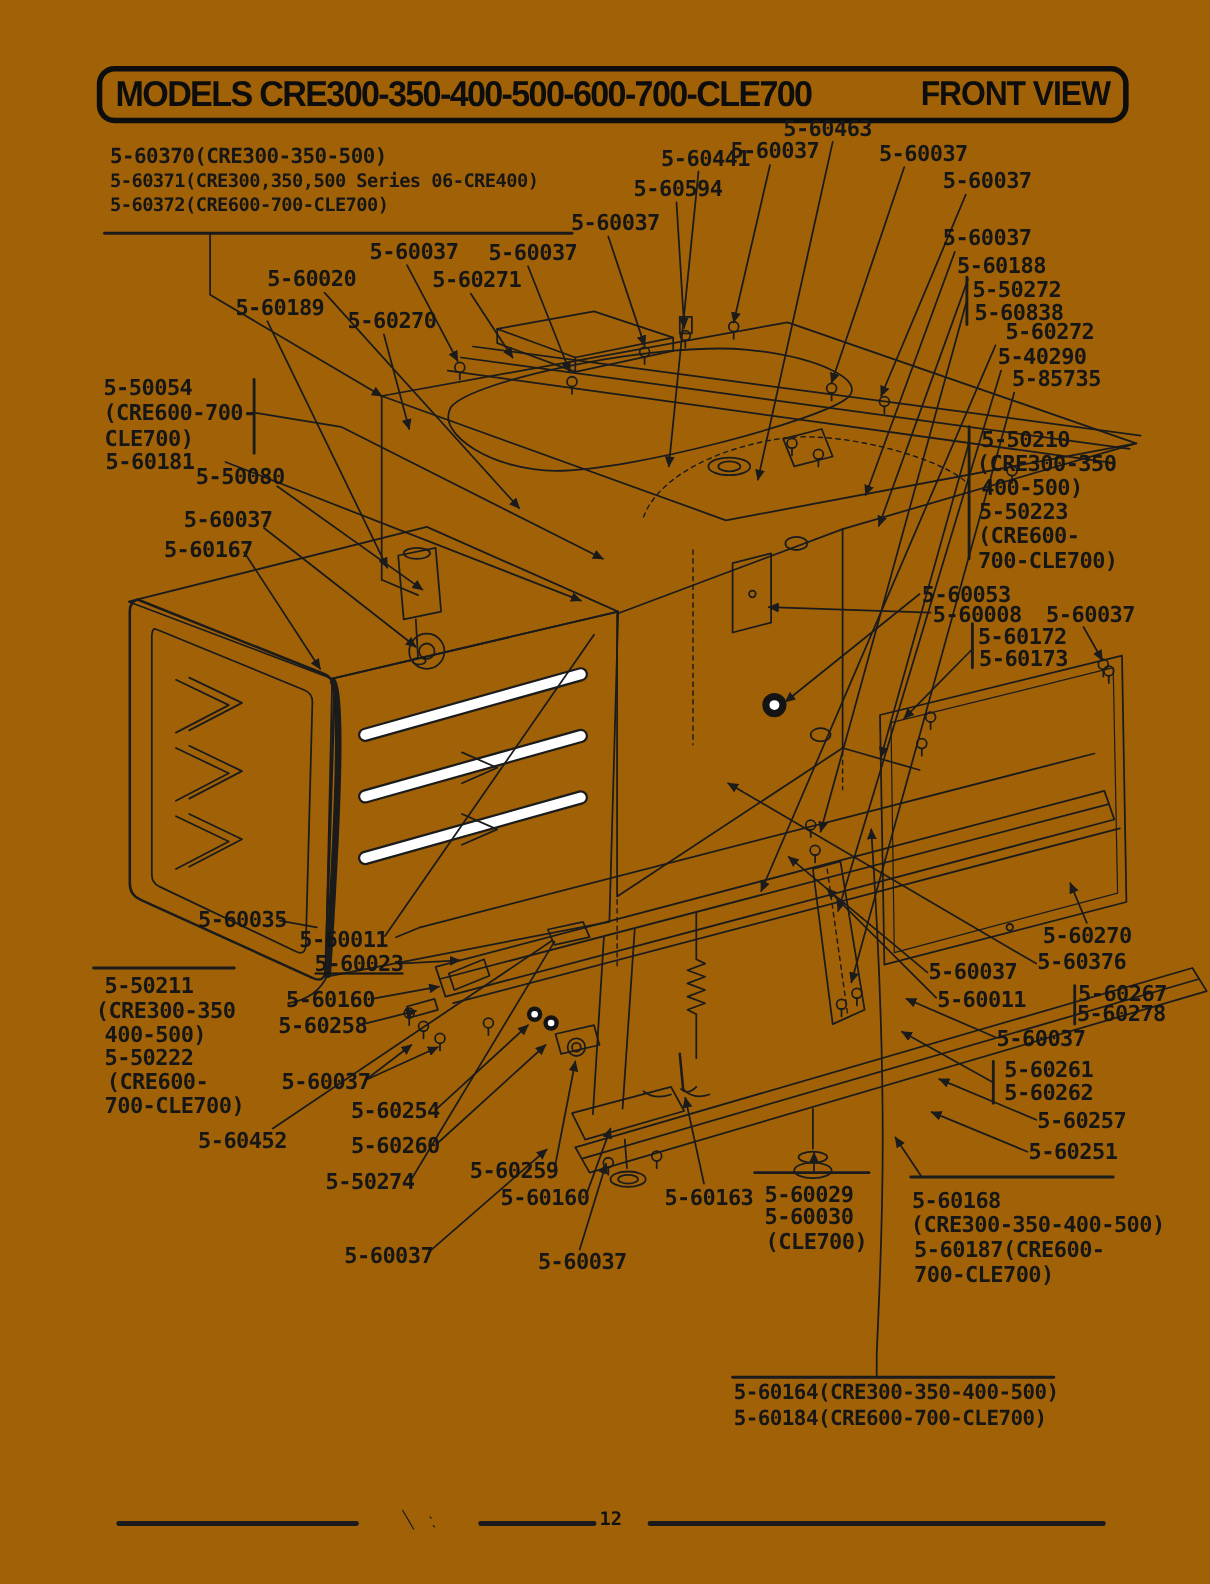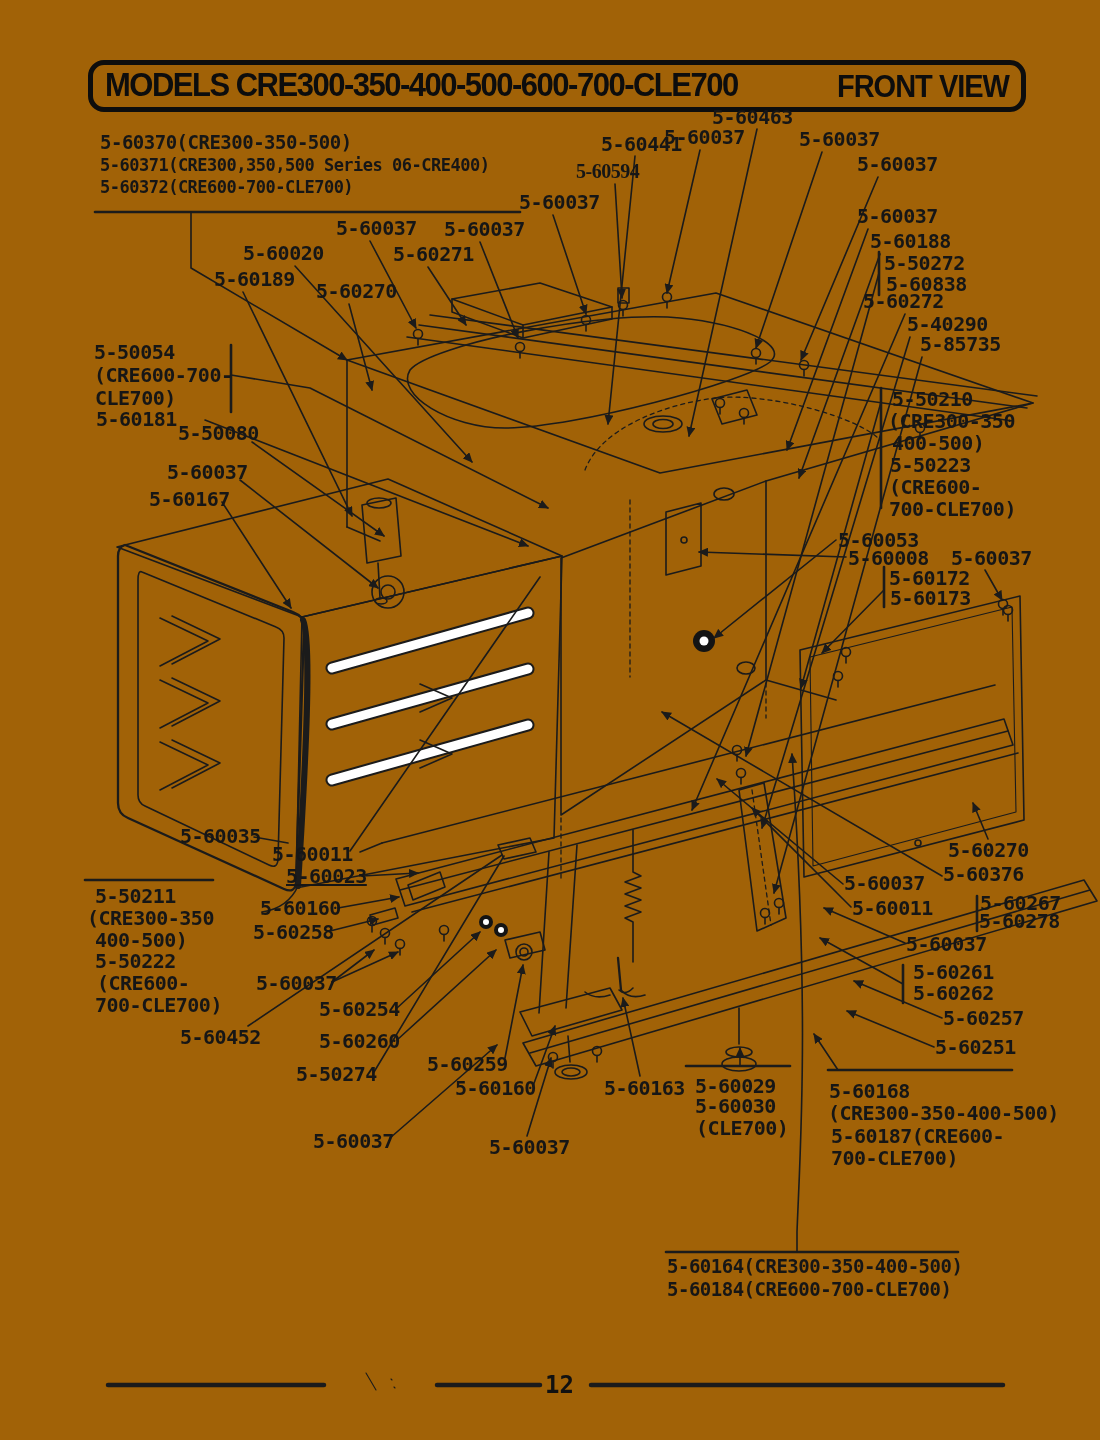--- a/index.html
+++ b/index.html
@@ -23,21 +23,21 @@
   #diagram .bold{stroke-width:2.3;}
   #diagram .leader{stroke-width:2.4;fill:none;}
   #diagram .thick{stroke-width:6;}
   #diagram .dark{fill:#141414;stroke:none;}
   #diagram .white{fill:#ffffff;stroke:none;}
   #diagram .dash{stroke-dasharray:4 4;stroke-width:1.3;}
   #diagram .thin{stroke-width:1.1;}
   #diagram .rule{stroke-width:2.6;}
   #diagram .frule{stroke-width:4.5;}
   
-  #page-number{position:absolute;left:545px;top:1371px;font-size:24px;font-weight:700;color:#111;}
+  #page-number{position:absolute;left:545px;top:1371px;font-size:17px;font-weight:700;color:#111;}
 </style>
 </head>
 <body>
 
 <div id="page">
 
   <div id="header-box">
     <div id="models-title">MODELS CRE300-350-400-500-600-700-CLE700</div>
     <div id="view-title">FRONT VIEW</div>
   </div>
@@ -287,33 +287,33 @@
 
   <div id="label-layer">
       <div class="plabel" style="left: 100px; top: 133px; font-size: 19px;">5-60370(CRE300-350-500)</div>
       <div class="plabel" style="left: 100px; top: 157px; font-size: 17px;">5-60371(CRE300,350,500 Series 06-CRE400)</div>
       <div class="plabel" style="left: 100px; top: 179px; font-size: 17px;">5-60372(CRE600-700-CLE700)</div>
       <div class="plabel" style="left: 712px; top: 107px;">5-60463</div>
       <div class="plabel" style="left: 601px; top: 134px;">5-60441</div>
       <div class="plabel" style="left: 664px; top: 127px;">5-60037</div>
       <div class="plabel" style="left: 799px; top: 129px;">5-60037</div>
       <div class="plabel" style="left: 857px; top: 154px;">5-60037</div>
-      <div class="plabel" style="left: 576px; top: 161px; font-family: Liberation Serif, serif;">5-60594</div>
+      <div class="plabel" style="left: 576px; top: 161px;">5-60594</div>
       <div class="plabel" style="left: 519px; top: 192px;">5-60037</div>
       <div class="plabel" style="left: 336px; top: 218px;">5-60037</div>
       <div class="plabel" style="left: 444px; top: 219px;">5-60037</div>
       <div class="plabel" style="left: 393px; top: 244px;">5-60271</div>
       <div class="plabel" style="left: 243px; top: 243px;">5-60020</div>
       <div class="plabel" style="left: 214px; top: 269px;">5-60189</div>
       <div class="plabel" style="left: 316px; top: 281px;">5-60270</div>
       <div class="plabel" style="left: 857px; top: 206px;">5-60037</div>
       <div class="plabel" style="left: 870px; top: 231px;">5-60188</div>
       <div class="plabel" style="left: 884px; top: 253px;">5-50272</div>
       <div class="plabel" style="left: 886px; top: 274px;">5-60838</div>
-      <div class="plabel" style="left: 863px; top: 291px; text-align: center;">5-60272</div>
+      <div class="plabel" style="left: 914px; top: 291px; text-align: center;">5-60272</div>
       <div class="plabel" style="left: 907px; top: 314px;">5-40290</div>
       <div class="plabel" style="left: 920px; top: 334px;">5-85735</div>
       <div class="plabel" style="left: 892px; top: 389px;">5-50210</div>
       <div class="plabel" style="left: 888px; top: 411px;">(CRE300-350</div>
       <div class="plabel" style="left: 892px; top: 433px;">400-500)</div>
       <div class="plabel" style="left: 890px; top: 455px;">5-50223</div>
       <div class="plabel" style="left: 889px; top: 477px;">(CRE600-</div>
       <div class="plabel" style="left: 889px; top: 499px;">700-CLE700)</div>
       <div class="plabel" style="left: 94px; top: 342px;">5-50054</div>
       <div class="plabel" style="left: 94px; top: 365px;">(CRE600-700-</div>

